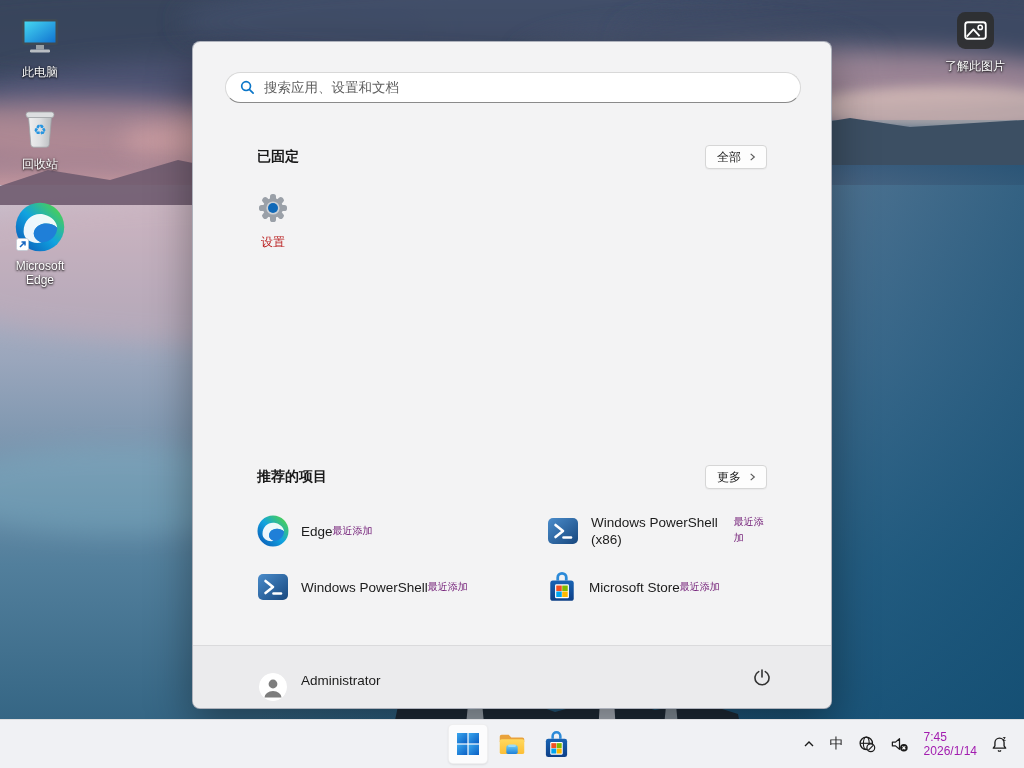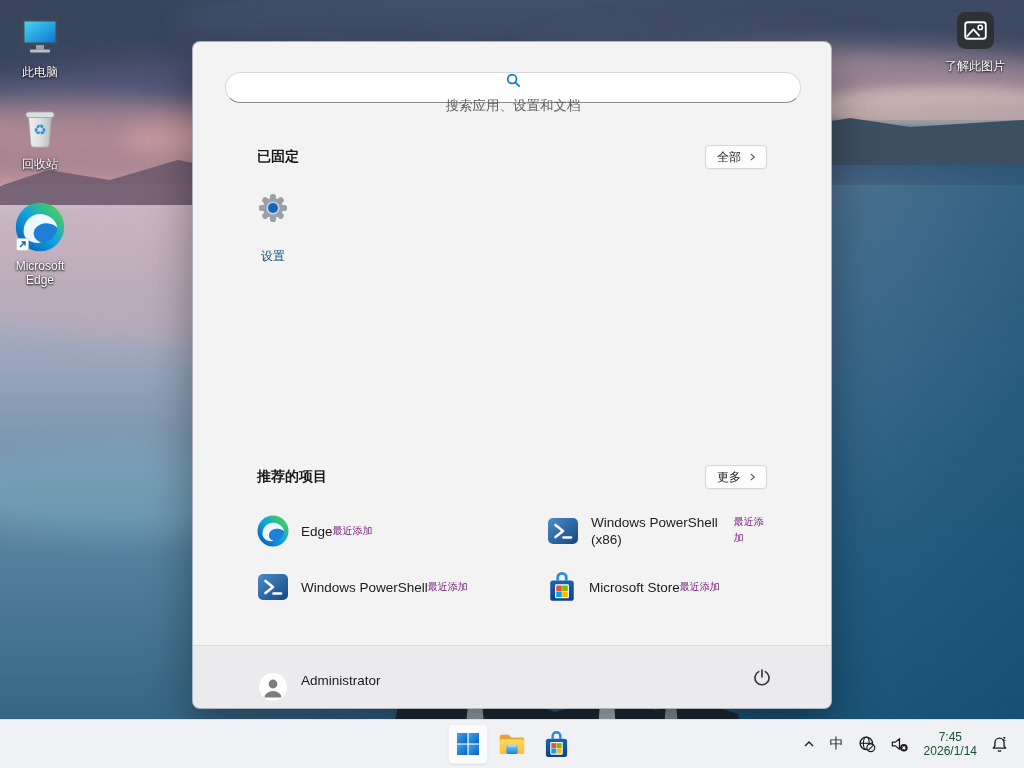--- a/index.html
+++ b/index.html
@@ -28,21 +28,21 @@
 
   
   .start-menu{
     position:absolute;left:192px;top:41px;width:640px;height:668px;
     background:#f3f3f4;border-radius:8px;border:1px solid rgba(90,100,120,.45);
     box-shadow:0 18px 45px rgba(0,0,0,.38);box-sizing:border-box;
   }
   .search-box{
     position:absolute;left:32px;top:30px;width:576px;height:31px;box-sizing:border-box;
     background:#ffffff;border:1px solid #d8d8d8;border-bottom:1px solid #8a8a8a;
-    border-radius:16px;display:flex;align-items:center;gap:9px;padding:0 14px;flex-direction:column;
+    border-radius:16px;display:flex;align-items:center;gap:9px;padding:0 14px;
   }
   .search-placeholder{font-size:13.5px;color:#5f5f5f;}
 
   .section-header{
     position:absolute;left:64px;right:64px;height:26px;
     display:flex;align-items:center;justify-content:space-between;
   }
   .section-title{font-size:14px;font-weight:700;color:#191919;}
   .pill-btn{
     display:flex;align-items:center;gap:7px;height:24px;box-sizing:border-box;
@@ -51,21 +51,21 @@
     box-shadow:0 1px 1px rgba(0,0,0,.04);
   }
   .pinned-header{top:102px;}
   .recommended-header{top:422px;}
 
   .pinned-grid{position:absolute;left:32px;top:146px;display:flex;}
   .pinned-app{
     width:96px;height:70px;border-radius:4px;display:flex;flex-direction:column;
     align-items:center;padding-top:4px;box-sizing:border-box;
   }
-  .pinned-label{margin-top:20px;font-size:12px;color:#0c4a6e;white-space:nowrap;}
+  .pinned-label{margin-top:6px;font-size:12px;color:#b91c1c;white-space:nowrap;}
 
   .recommended-grid{
     position:absolute;left:64px;top:461px;right:62px;
     display:grid;grid-template-columns:290px auto;
   }
   .rec-item{height:56px;display:flex;align-items:center;gap:12px;border-radius:4px;}
   .rec-texts{display:flex;flex-direction:row;justify-content:center;}
   .rec-title{font-size:13.5px;color:#1b1b1b;line-height:17px;}
   .rec-meta{font-size:10px;color:#701a75;line-height:16px;}
 
@@ -102,21 +102,21 @@
   }
   .taskbar-tray{
     position:absolute;right:8px;top:0;height:48px;display:flex;align-items:center;
   }
   .tray-btn{
     height:40px;display:flex;align-items:center;justify-content:center;border-radius:4px;
     padding:0 7px;color:#1b1b1b;
   }
   .ime-char{font-size:14px;color:#1b1b1b;}
   .tray-clock{
-    text-align:center;font-size:12px;line-height:14.5px;color:#14532d;padding:0 6px 0 8px;
+    text-align:left;font-size:12px;line-height:14.5px;color:#a21caf;padding:0 6px 0 8px;
   }
 </style>
 </head>
 <body>
 
 <div class="desktop">
 
   <svg class="wallpaper" viewBox="0 0 1024 768" preserveAspectRatio="none">
     <defs>
       <linearGradient id="sky" x1="0" y1="0" x2="0" y2="1">

